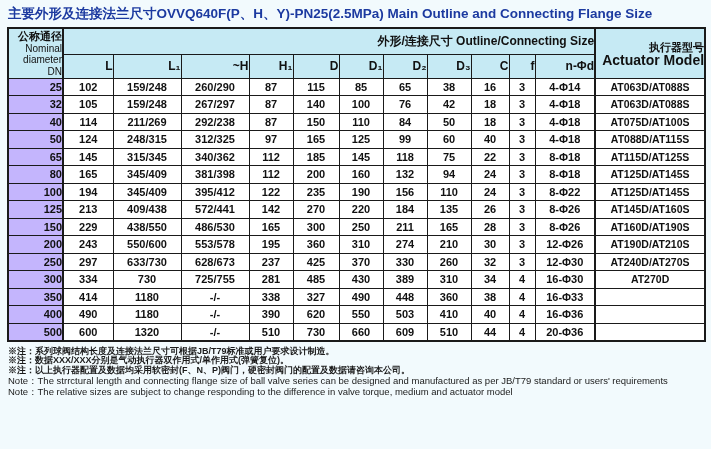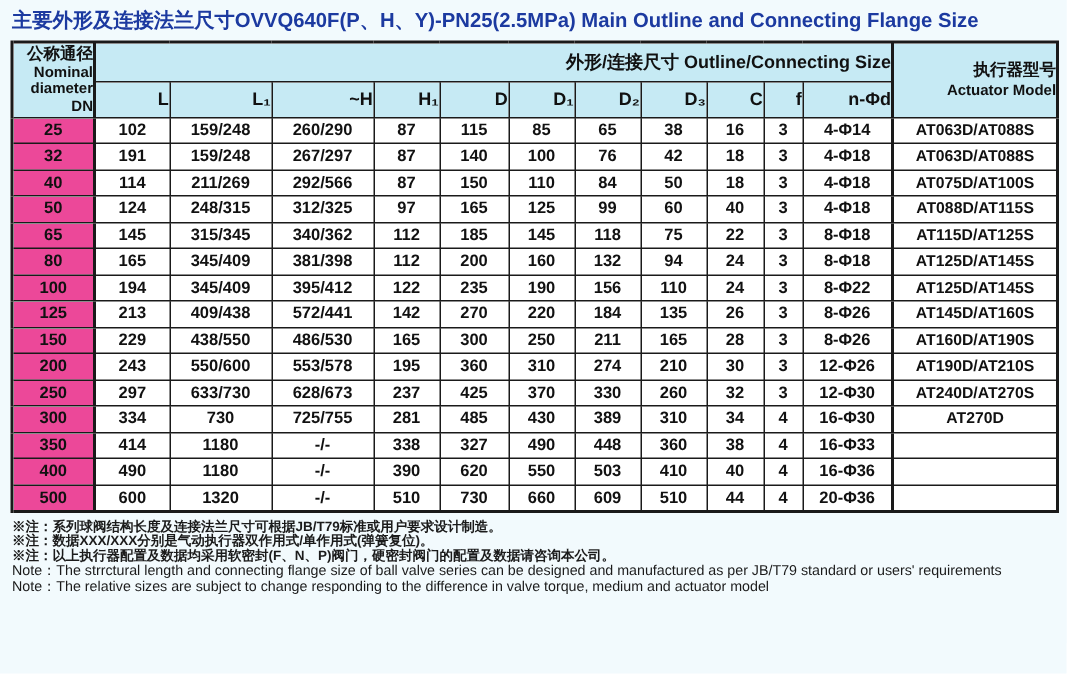--- a/index.html
+++ b/index.html
@@ -30,33 +30,34 @@
     text-align: center;
     vertical-align: middle;
     overflow: hidden;
     white-space: nowrap;
   }
   thead th { background: #c6eaf4; font-weight: bold; text-align: right; }
   th.group-h { height: 26px; font-size: 12px; }
   tr.subhead th { height: 24px; font-size: 12px; }
   th.dn-h, th.act-h { border-left-width: 2px; border-right-width: 2px; }
   th.dn-h .zh { font-size: 11px; display: block; line-height: 13px; }
-  th.dn-h .en { font-size: 10px; display: block; line-height: 11.5px; font-weight: bold; }
+  th.dn-h .en { font-size: 10px; display: block; line-height: 11.5px; font-weight: normal; }
   th.act-h .zh { font-size: 11px; display: block; line-height: 14px; }
-  th.act-h .en { font-size: 10px; display: block; line-height: 13px; }
+  th.act-h .en { font-size: 14px; display: block; line-height: 13px; }
   tbody td {
     height: 17.5px;
     font-size: 11px;
     font-weight: bold;
     background: #ffffff;
   }
   tbody td.dn {
-    background: #ec4899;
+    background: #c4b5fd;
     border-left-width: 2px;
     border-right-width: 2px;
+    text-align: right;
   }
   tbody td.act { border-left-width: 2px; font-size: 10.5px; }
   .notes { padding: 5px 0 0 1px; }
   .note-zh {
     font-size: 9px;
     font-weight: bold;
     line-height: 9.9px;
     color: #1b1b1b;
     white-space: nowrap;
   }
@@ -130,38 +131,38 @@
           <td>85</td>
           <td>65</td>
           <td>38</td>
           <td>16</td>
           <td>3</td>
           <td>4-Φ14</td>
           <td class="act">AT063D/AT088S</td>
         </tr>
         <tr>
           <td class="dn">32</td>
-          <td>191</td>
+          <td>105</td>
           <td>159/248</td>
           <td>267/297</td>
           <td>87</td>
           <td>140</td>
           <td>100</td>
           <td>76</td>
           <td>42</td>
           <td>18</td>
           <td>3</td>
           <td>4-Φ18</td>
           <td class="act">AT063D/AT088S</td>
         </tr>
         <tr>
           <td class="dn">40</td>
           <td>114</td>
           <td>211/269</td>
-          <td>292/566</td>
+          <td>292/238</td>
           <td>87</td>
           <td>150</td>
           <td>110</td>
           <td>84</td>
           <td>50</td>
           <td>18</td>
           <td>3</td>
           <td>4-Φ18</td>
           <td class="act">AT075D/AT100S</td>
         </tr>

